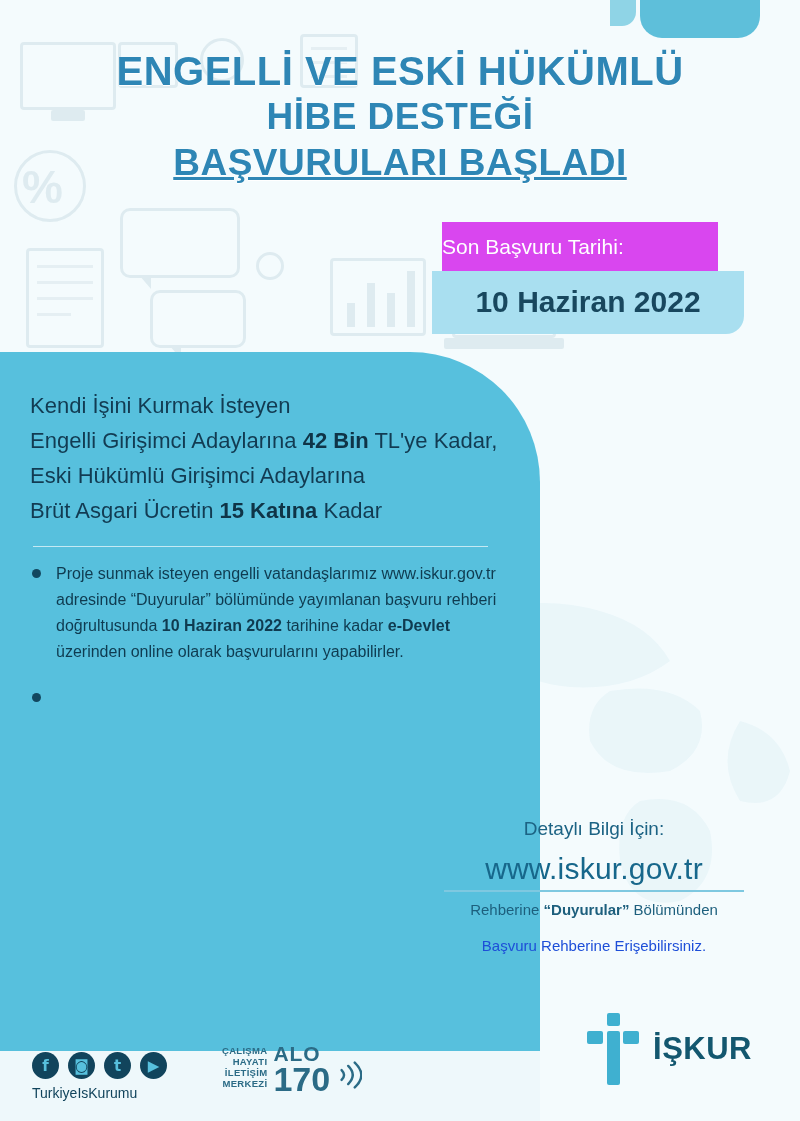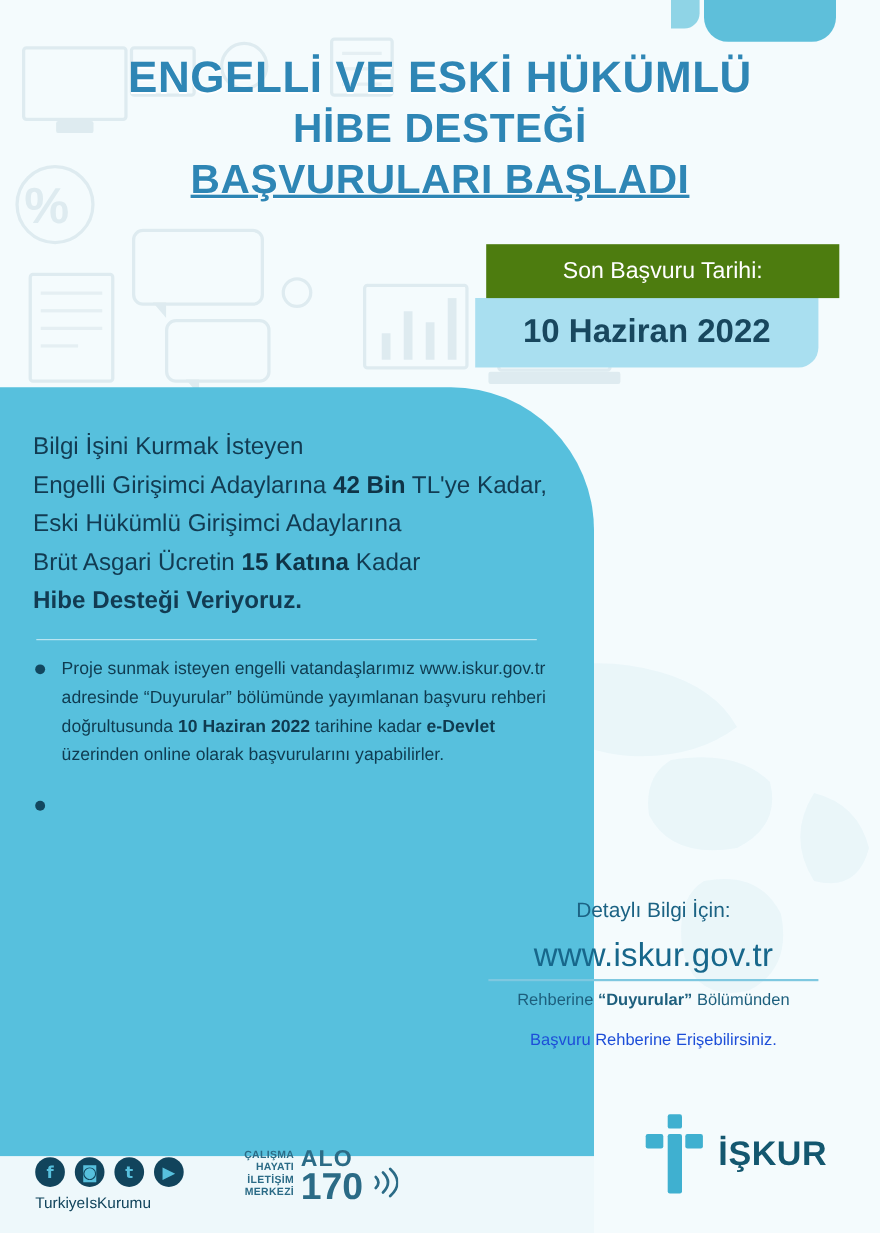--- a/index.html
+++ b/index.html
@@ -97,29 +97,28 @@
   .headline .l2 { font-size: 37px; line-height: 46px; color: #2e86b5; }
   .headline .l3 { font-size: 37px; line-height: 46px; color: #2e86b5; text-decoration: underline; }
 
   
   .deadline {
     position: absolute;
     top: 222px; left: 432px;
     width: 312px;
   }
   .deadline .row1 {
-    background: #4d7c0f;
+    background: #d946ef;
     color: #ffffff;
     font-size: 21px;
     padding: 13px 0 12px 0;
-    text-align: center;
     border-radius: 0 0 0 0;
     position: relative;
     left: 10px;
-    width: 321px;
+    width: 276px;
   }
   .deadline .row2 {
     background: #a9dff0;
     color: #18475e;
     font-size: 30px;
     font-weight: bold;
     padding: 14px 0 15px 0;
     text-align: center;
     width: 312px;
     border-radius: 0 0 18px 0;
@@ -322,30 +321,27 @@
   <div class="deadline">
     <div class="row1">Son Başvuru Tarihi:</div>
     <div class="row2">10 Haziran 2022</div>
   </div>
 
   <div class="panel"></div>
   <div class="bottom-strip"></div>
 
   <div class="panel-inner">
     <div class="lead">
-      <div>Bilgi İşini Kurmak İsteyen</div>
+      <div>Kendi İşini Kurmak İsteyen</div>
       <div>
         <span>Engelli Girişimci Adaylarına </span><b>42 Bin</b><span> TL'ye Kadar,</span>
       </div>
       <div>Eski Hükümlü Girişimci Adaylarına</div>
       <div>
         <span>Brüt Asgari Ücretin </span><b>15 Katına</b><span> Kadar</span>
-      </div>
-      <div class="strong-line">
-        <span>Hibe Desteği Veriyoruz</span><span>.</span>
       </div>
     </div>
 
     <div class="rule"></div>
 
     <div class="bullets">
       <div class="bullet">
         <span class="dot"></span>
         <span>Proje sunmak isteyen engelli vatandaşlarımız www.iskur.gov.tr adresinde “Duyurular” bölümünde yayımlanan başvuru rehberi doğrultusunda </span><b>10 Haziran 2022</b><span> tarihine kadar </span><b>e-Devlet</b><span> üzerinden online olarak başvurularını yapabilirler.</span>
       </div>

